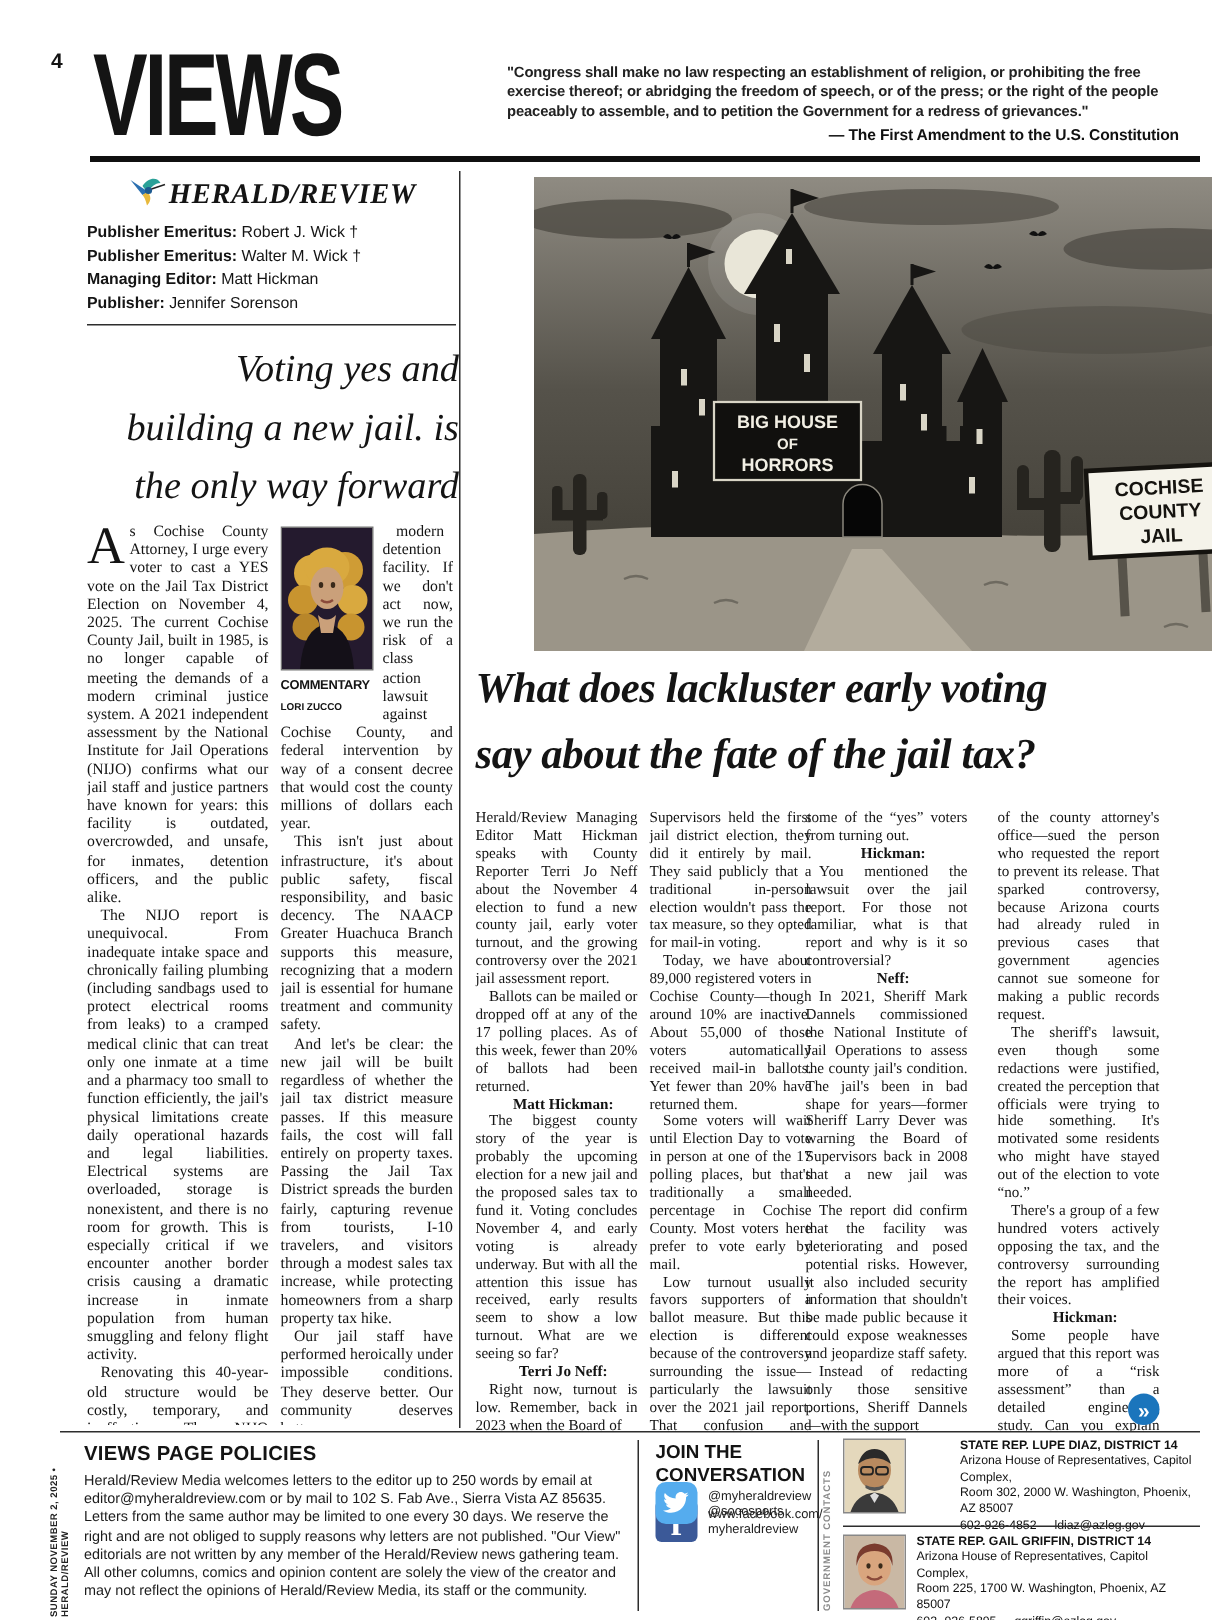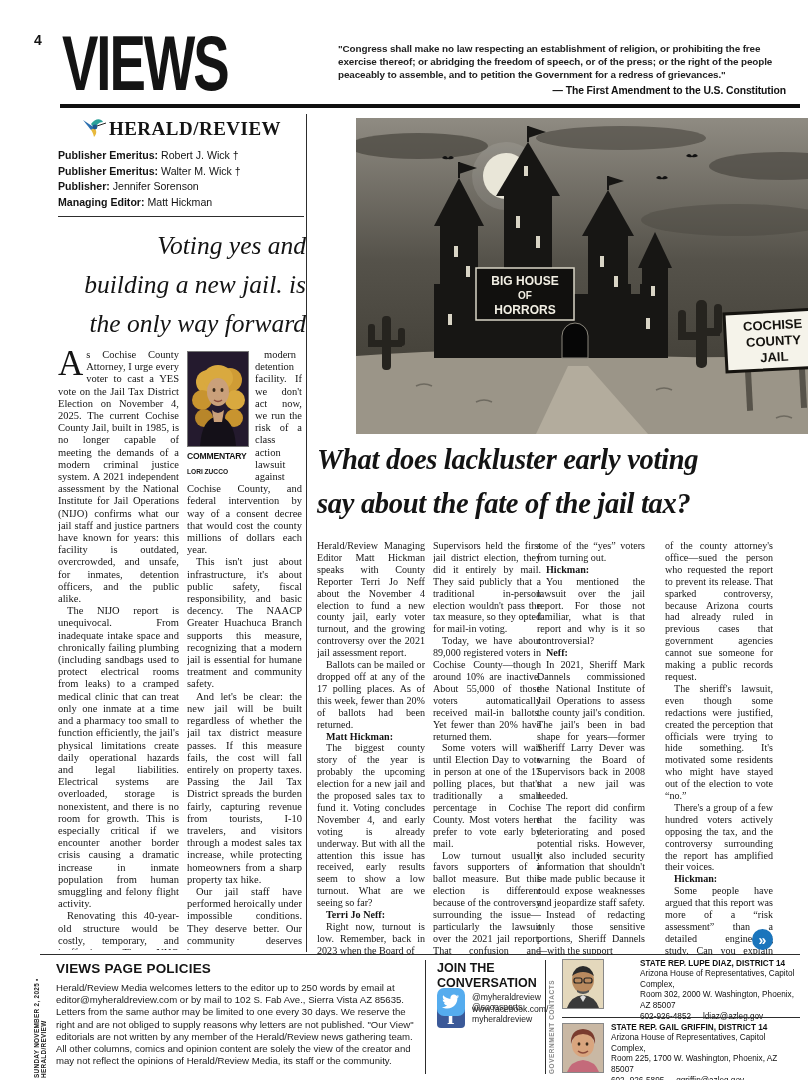--- a/index.html
+++ b/index.html
@@ -14,21 +14,21 @@
   .quote-block{left:338px;top:42px;width:448px;font-family:"Liberation Sans",sans-serif;
         font-size:9.9px;line-height:13.2px;font-weight:bold;color:#222;letter-spacing:-.1px;text-align:left;}
   .quote-attr{margin-top:2px;text-align:right;font-size:10.4px;color:#111;}
   .top-rule{left:60px;top:104px;width:740px;height:4px;background:#101010;}
 
   
   .vrule-main{left:306px;top:114px;width:1px;height:838px;background:#2d2d2d;}
   .hrule-bottom{left:40px;top:954px;width:760px;height:1px;background:#2d2d2d;}
 
   
-  .masthead{left:58px;top:116px;width:246px;text-align:center;}
+  .masthead{left:58px;top:116px;width:246px;text-align:center;font-style:italic;}
   .masthead-name{font-family:"Liberation Serif",serif;font-size:19px;letter-spacing:.5px;
         font-weight:bold;display:inline-block;vertical-align:middle;}
   .masthead .bird{display:inline-block;vertical-align:middle;margin-right:2px;}
   .staff{left:58px;top:148px;width:246px;text-align:left;font-family:"Liberation Sans",sans-serif;
         font-size:10.6px;line-height:15.5px;}
   .staff .role{font-weight:bold;}
   .masthead-rule{left:58px;top:216px;width:246px;height:1px;background:#2d2d2d;}
 
   
   .op-headline{left:56px;top:226px;width:250px;text-align:right;font-style:italic;
@@ -49,21 +49,21 @@
   .cartoon{left:312px;top:118px;width:486px;height:316px;padding-left:44px;}
   .cartoon svg{display:block;}
 
   
   .feat-headline{left:317px;top:438px;width:475px;font-style:italic;font-weight:bold;
         font-size:28.5px;line-height:44px;letter-spacing:-.3px;}
   .feat-col{top:540px;width:108px;height:414px;font-size:10.1px;line-height:11.9px;
         text-align:justify;overflow:hidden;}
   .feat-col p{margin:0;text-indent:9px;}
   .feat-col p:first-child{text-indent:0;}
-  .feat-col p.speaker,.op-col p.speaker{font-weight:bold;text-align:left;}
+  .feat-col p.speaker,.op-col p.speaker{font-weight:bold;text-align:center;}
   .fc1{left:317px;} .fc2{left:433px;} .fc3{left:537px;} .fc4{left:665px;}
   .more-badge{left:752px;top:929px;width:21px;height:21px;border-radius:50%;
         color:#fff;font-family:"Liberation Sans",sans-serif;font-weight:bold;font-size:14px;
         display:flex;align-items:center;justify-content:center;line-height:1;}
 
   
   .edition-vert{left:33px;top:966px;height:112px;writing-mode:vertical-rl;transform:rotate(180deg);
         font-family:"Liberation Sans",sans-serif;font-weight:bold;font-size:6.4px;letter-spacing:.3px;
         color:#222;overflow:hidden;}
   .policies-title{left:56px;top:961px;font-family:"Liberation Sans",sans-serif;font-weight:bold;
@@ -114,22 +114,22 @@
         <path d="M10 8 C14 2 20 2 22 6 C18 6 16 9 13 12 Z" fill="#2aa198"></path>
         <path d="M13 12 C16 14 16 18 13 21 C12 17 11 15 10 14 Z" fill="#e8b93c"></path>
         <circle cx="14" cy="11" r="2.4" fill="#1d5a8f"></circle>
         <line x1="16" y1="10" x2="25" y2="7" stroke="#222" stroke-width="1"></line>
       </svg>
     </span><span class="masthead-name">HERALD/REVIEW</span>
   </div>
   <div class="abs staff">
     <div><span class="role">Publisher Emeritus:</span><span> Robert J. Wick †</span></div>
     <div><span class="role">Publisher Emeritus:</span><span> Walter M. Wick †</span></div>
+    <div><span class="role">Managing Editor:</span><span> Matt Hickman</span></div>
     <div><span class="role">Publisher:</span><span> Jennifer Sorenson</span></div>
-    <div><span class="role">Managing Editor:</span><span> Matt Hickman</span></div>
   </div>
   <div class="abs masthead-rule"></div>
 
   <div class="abs op-headline">
     <div>Voting yes and</div>
     <div>building a new jail. is</div>
     <div>the only way forward</div>
   </div>
 
   <div class="abs op-col op-col1">

